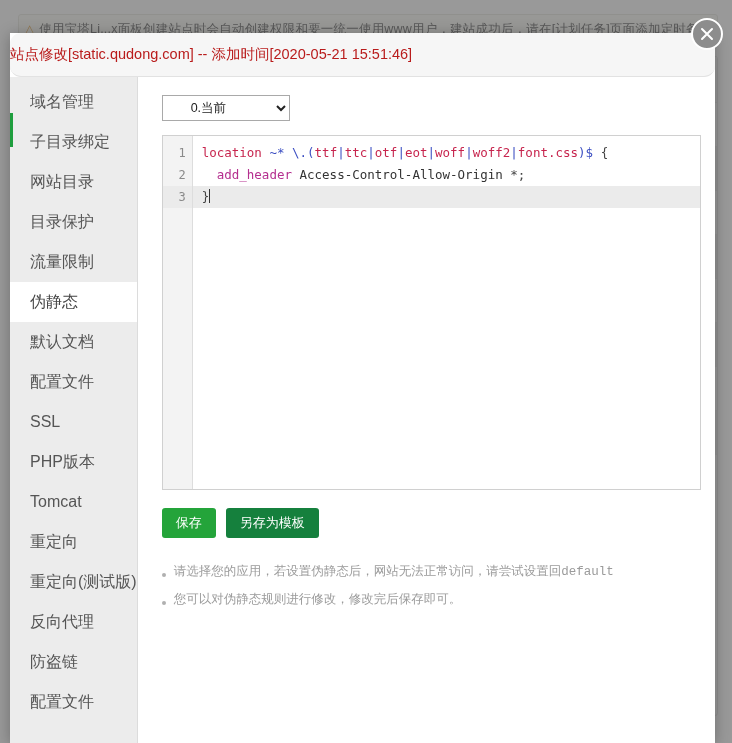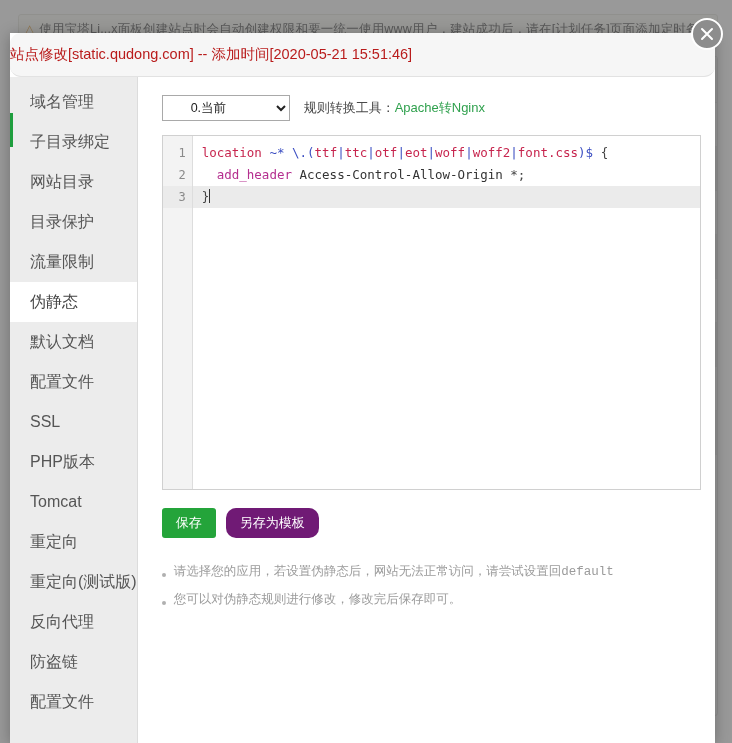--- a/index.html
+++ b/index.html
@@ -331,37 +331,34 @@
         </div>
         <div class="side-item">
           <span>配置文件</span>
         </div>
       </div>
 
     <div id="content">
 
       <div id="toolbar-row">
         <select id="tpl-select"><option>0.当前</option></select>
-        <span id="converter-label">
-          <span>规则转换工具：</span><a id="converter-link" href="#" style="color: rgb(48, 161, 78);">Apache转Nginx</a>
-        </span>
       </div>
 
       <div id="editor">
         <div id="gutter">
             <div class="gutter-num">1</div>
             <div class="gutter-num">2</div>
             <div class="gutter-num active">3</div>
           </div>
         <div id="code-area"><div class="code-line"><span class="tok-kw">location</span><span class="tok-plain"> </span><span class="tok-op">~*</span><span class="tok-plain"> </span><span class="tok-op">\.(</span><span class="tok-kw">ttf</span><span class="tok-op">|</span><span class="tok-kw">ttc</span><span class="tok-op">|</span><span class="tok-kw">otf</span><span class="tok-op">|</span><span class="tok-kw">eot</span><span class="tok-op">|</span><span class="tok-kw">woff</span><span class="tok-op">|</span><span class="tok-kw">woff2</span><span class="tok-op">|</span><span class="tok-kw">font.css</span><span class="tok-op">)$</span><span class="tok-punc"> {</span></div><div class="code-line"><span class="tok-plain">  </span><span class="tok-fn">add_header</span><span class="tok-plain"> Access-Control-Allow-Origin </span><span class="tok-punc">*;</span></div><div class="code-line active"><span class="tok-punc">}</span><span class="caret"></span></div></div>
       </div>
 
       <div id="btn-row">
         <button class="btn-green" style="background: rgb(36, 164, 58);">保存</button>
-        <button class="btn-green" style="background: #701a75; border-radius: 10px;">另存为模板</button>
+        <button class="btn-green" style="background: #15803d;">另存为模板</button>
       </div>
 
       <div id="notes">
           <div class="note">
             <span class="note-dot"></span>
             <span>请选择您的应用，若设置伪静态后，网站无法正常访问，请尝试设置回default</span>
           </div>
           <div class="note">
             <span class="note-dot"></span>
             <span>您可以对伪静态规则进行修改，修改完后保存即可。</span>

